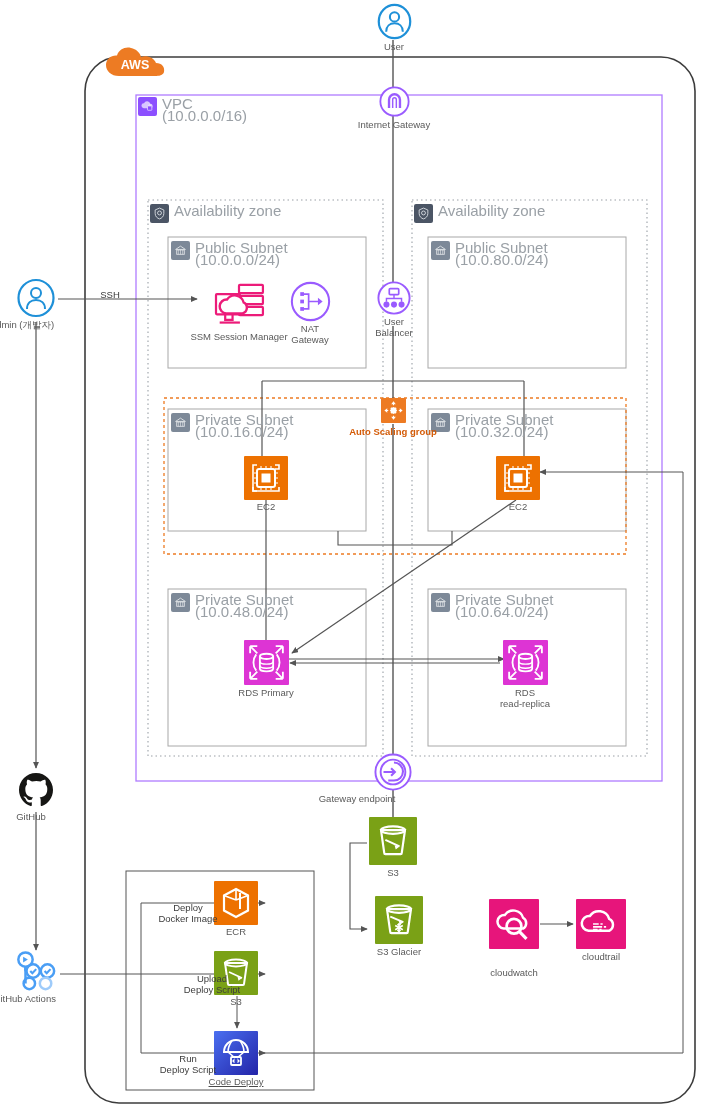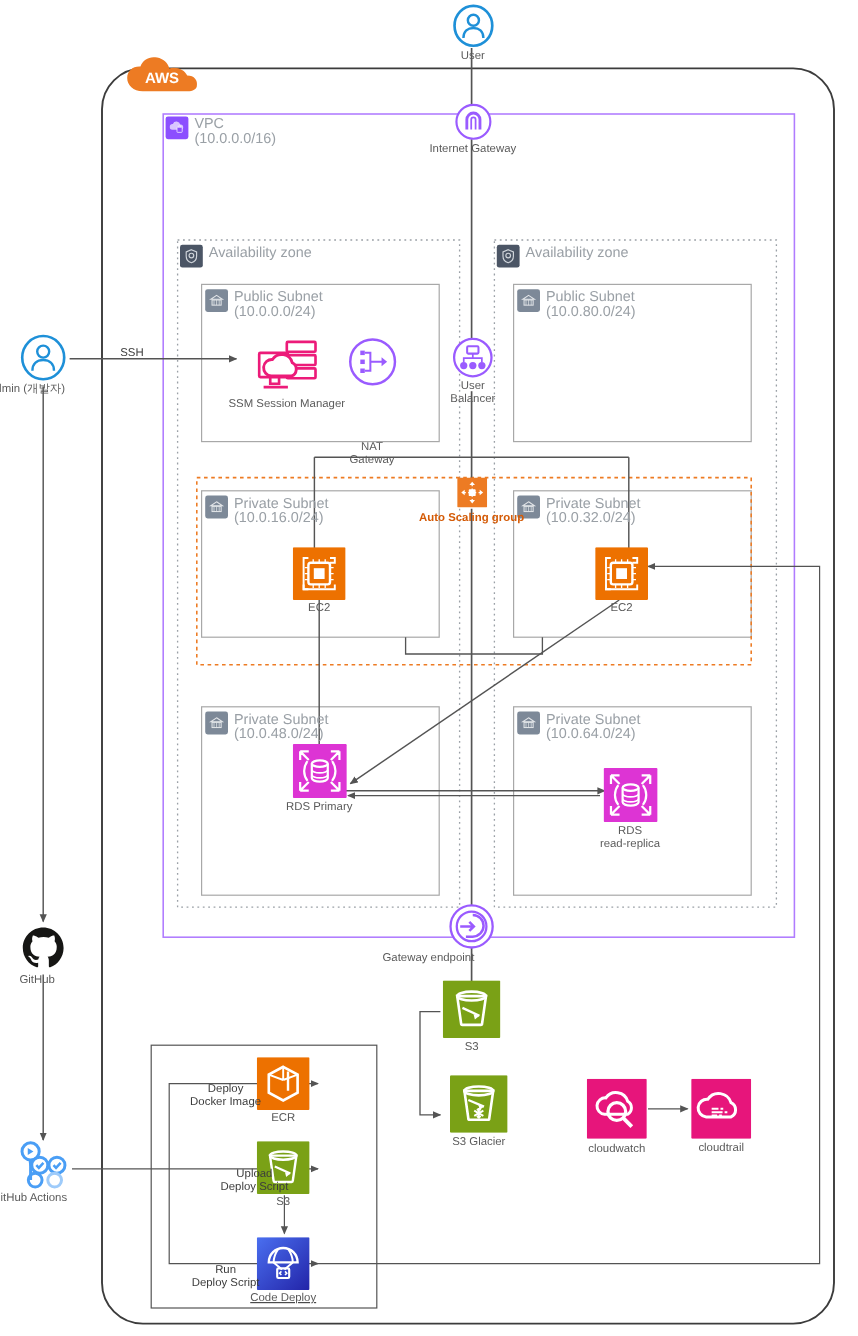--- a/index.html
+++ b/index.html
@@ -9,21 +9,21 @@
   svg.layer{position:absolute;left:0;top:0;width:715px;height:1113px;overflow:visible;}
   .lbl{position:absolute;font-size:9.5px;line-height:11px;color:#5a5a5a;
        text-align:center;white-space:pre-line;}
   .lbl.orange{color:#d45b07;font-weight:bold;}
   .lbl.dark{color:#3c3c3c;}
   .ico{position:absolute;}
   .node{position:absolute;display:flex;flex-direction:column;align-items:center;}
   .sq{border-radius:1px;display:block;}
   .hdr{position:absolute;display:flex;align-items:flex-start;gap:5px;}
   .hdr .box{width:19px;height:19px;border-radius:2px;flex:none;}
-  .hdr .txt{font-size:12px;line-height:11.5px;color:#9aa0a6;white-space:pre-line;padding-top:1px;}
+  .hdr .txt{font-size:15px;line-height:11.5px;color:#9aa0a6;white-space:pre-line;padding-top:1px;}
 </style>
 </head>
 <body>
 
 <div id="stage">
 
   <svg class="layer" viewBox="0 0 715 1113">
     <defs>
       <marker id="arw" markerWidth="7" markerHeight="7" refX="6.2" refY="3" orient="auto" markerUnits="userSpaceOnUse">
         <path d="M0,0 L7,3 L0,6 z" fill="#545454"></path>
@@ -219,21 +219,21 @@
       <rect x="28" y="14" width="26" height="9" rx="1" fill="none" stroke="#ec1b79" stroke-width="2.4"></rect>
       <rect x="28" y="26" width="26" height="9" rx="1" fill="none" stroke="#ec1b79" stroke-width="2.4"></rect>
       <rect x="3" y="12" width="26" height="22" rx="1" fill="none" stroke="#ec1b79" stroke-width="2.4"></rect>
       <path d="M13,34 v6 h8 v-6" fill="none" stroke="#ec1b79" stroke-width="2.4"></path>
       <path d="M7,43 h22" stroke="#ec1b79" stroke-width="2.4"></path>
       <path d="M14,33 a7.5,7.5 0 0 1 1,-15 a10,10 0 0 1 18,3 a6.5,6.5 0 0 1 -1,12 z" fill="#ffffff" stroke="#ec1b79" stroke-width="2.6"></path>
     </svg>
     <div class="lbl" style="position:relative;width:110px;margin-top:2px;">SSM Session Manager</div>
   </div>
 
-  <div class="node" style="left:287px;top:281px;width:46px;gap:44px;">
+  <div class="node" style="left:287px;top:281px;width:46px;">
     <svg width="41" height="41" viewBox="0 0 44 44">
       <circle cx="22" cy="22" r="20" fill="#fff" stroke="#9a5bff" stroke-width="2.2"></circle>
       <rect x="11" y="12" width="4" height="4" fill="#9a5bff"></rect>
       <rect x="11" y="20" width="4" height="4" fill="#9a5bff"></rect>
       <rect x="11" y="28" width="4" height="4" fill="#9a5bff"></rect>
       <path d="M15,14 h5 v16 h-5 M20,22 h12" fill="none" stroke="#9a5bff" stroke-width="1.8"></path>
       <path d="M30,18 l5,4 l-5,4 z" fill="#9a5bff"></path>
     </svg>
     <div class="lbl" style="position:relative;width:62px;margin-top:1px;">NAT
 Gateway</div>
@@ -281,21 +281,21 @@
       <rect x="13" y="13" width="18" height="18" rx="2" fill="none" stroke="#fff" stroke-width="2"></rect>
       <rect x="17.5" y="17.5" width="9" height="9" fill="#fff"></rect>
       <path d="M13,9 h-4 v26 h26 v-4" fill="none" stroke="#fff" stroke-width="1.6"></path>
       <path d="M31,13 h4 V9 h-4 M9,31 v4 h4" fill="none" stroke="#fff" stroke-width="1.6"></path>
       <path d="M17,13 v-3 M22,13 v-3 M27,13 v-3 M17,31 v3 M22,31 v3 M27,31 v3
                M13,17 h-3 M13,22 h-3 M13,27 h-3 M31,17 h3 M31,22 h3 M31,27 h3" stroke="#fff" stroke-width="1.1"></path>
     </svg>
     <div class="lbl" style="position:relative;width:44px;margin-top:1px;">EC2</div>
   </div>
 
-  <div class="node" style="left:243px;top:620px;width:46px;">
+  <div class="node" style="left:243px;top:640px;width:46px;">
     <svg width="45" height="45" viewBox="0 0 44 44" class="sq">
       <rect width="44" height="44" fill="#dd34d4"></rect>
       <ellipse cx="22" cy="16" rx="6.5" ry="2.6" fill="none" stroke="#fff" stroke-width="1.8"></ellipse>
       <path d="M15.5,16 v12 a6.5,2.6 0 0 0 13,0 V16" fill="none" stroke="#fff" stroke-width="1.8"></path>
       <path d="M15.5,21 a6.5,2.6 0 0 0 13,0 M15.5,25 a6.5,2.6 0 0 0 13,0" fill="none" stroke="#fff" stroke-width="1.4"></path>
       <path d="M12,14 a13,13 0 0 0 0,16 M32,14 a13,13 0 0 1 0,16" fill="none" stroke="#fff" stroke-width="1.8"></path>
       <path d="M6,6 l7,0 M6,6 l0,7 M6,6 l7,7 M38,6 l-7,0 M38,6 l0,7 M38,6 l-7,7
                M6,38 l7,0 M6,38 l0,-7 M6,38 l7,-7 M38,38 l-7,0 M38,38 l0,-7 M38,38 l-7,-7" stroke="#fff" stroke-width="1.8" fill="none"></path>
     </svg>
     <div class="lbl" style="position:relative;width:90px;margin-top:2px;">RDS Primary</div>
@@ -426,21 +426,21 @@
     <div class="lbl" style="position:relative;width:70px;margin-top:2px;">S3 Glacier</div>
   </div>
 
   <div class="node" style="left:489px;top:899px;width:50px;">
     <svg width="50" height="50" viewBox="0 0 44 44" class="sq">
       <rect width="44" height="44" fill="#e7157b"></rect>
       <path d="M13,26 a6,6 0 0 1 1,-12 a9,9 0 0 1 16,2.5 a5.5,5.5 0 0 1 0,9.5 z" fill="none" stroke="#fff" stroke-width="2.2"></path>
       <circle cx="22" cy="24" r="6.5" fill="none" stroke="#fff" stroke-width="2.4"></circle>
       <path d="M26.8,28.8 L33,35" stroke="#fff" stroke-width="2.8"></path>
     </svg>
-    <div class="lbl" style="position:relative;width:70px;margin-top:3px;">cloudwatch</div>
+    <div class="lbl" style="position:relative;width:70px;margin-top:18px;">cloudwatch</div>
   </div>
 
   <div class="node" style="left:576px;top:899px;width:50px;">
     <svg width="50" height="50" viewBox="0 0 44 44" class="sq">
       <rect width="44" height="44" fill="#e7157b"></rect>
       <path d="M11,28 a6.5,6.5 0 0 1 1.2,-13 a9.5,9.5 0 0 1 17,2.5 a5.8,5.8 0 0 1 0,10.5 z" fill="none" stroke="#fff" stroke-width="2.2"></path>
       <g stroke="#fff" stroke-width="1.5">
         <path d="M15,22 h5 M15,24.5 h8 M15,27 h4"></path>
         <path d="M21.5,22 h2 M24.5,24.5 h2 M20.5,27 h2"></path>
       </g>

